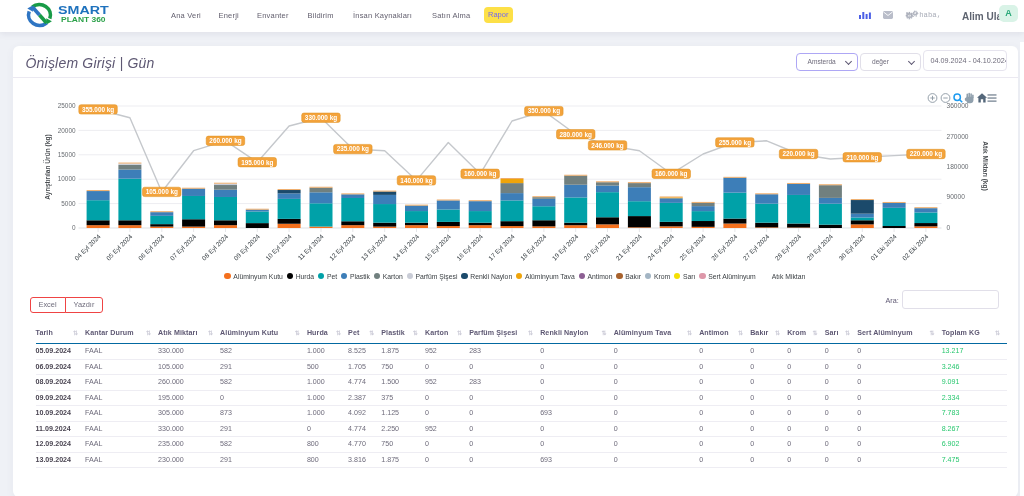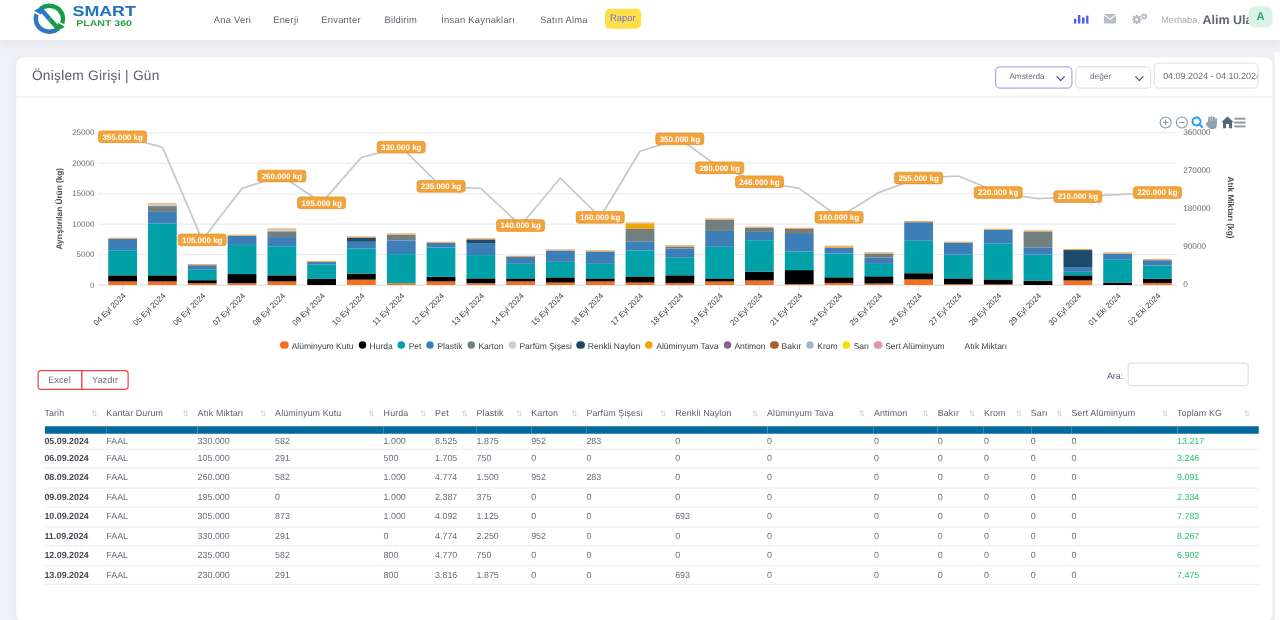--- a/index.html
+++ b/index.html
@@ -3,45 +3,45 @@
 <style>
 *{margin:0;padding:0;box-sizing:border-box;font-family:"Liberation Sans",sans-serif;}
 html,body{width:1024px;height:496px;overflow:hidden;background:#eff1f6;}
 #page{position:relative;width:1024px;height:496px;}
 
 #nav{position:absolute;left:0;top:0;width:1024px;height:32px;background:#fff;box-shadow:0 2px 6px rgba(90,90,120,.10);z-index:5;}
 .nl{position:absolute;top:10.5px;font-size:7.5px;color:#625f6e;letter-spacing:.2px;}
 #rapor{position:absolute;left:483.5px;top:6.5px;background:#fde047;color:#7367f0;font-size:7.5px;padding:3.5px 4.5px;border-radius:4px;}
 #smart{position:absolute;left:58px;top:4px;font-size:11.5px;font-weight:bold;color:#1f72bd;transform:scaleX(1.24);transform-origin:0 0;}
 #plant{position:absolute;left:60.5px;top:15.8px;font-size:6.6px;font-weight:bold;color:#2ba149;transform:scaleX(1.28);transform-origin:0 0;}
-#merhaba{position:absolute;left:929px;top:11px;font-size:7.3px;color:#a9adb8;}
+#merhaba{position:absolute;left:906px;top:11px;font-size:7.3px;color:#a9adb8;font-family:Liberation Mono, monospace;}
 #uname{position:absolute;left:962px;top:10.5px;font-size:10px;font-weight:bold;color:#5e6470;text-align:right;}
 #avatar{position:absolute;left:999px;top:5px;width:19px;height:16.5px;background:#d9f3e7;border-radius:5px;color:#28a878;font-weight:bold;font-size:9px;text-align:center;line-height:16.5px;}
 
 #card{position:absolute;left:12.5px;top:45.5px;width:1005px;height:451px;background:#fff;border-radius:6px;box-shadow:0 2px 8px rgba(90,90,120,.06);}
-#ttl{position:absolute;left:13px;top:9px;font-size:11px;font-weight:500;color:#5e5873;letter-spacing:.2px;}
+#ttl{position:absolute;left:13px;top:9px;font-size:14px;font-weight:500;color:#5e5873;letter-spacing:.2px;font-style:italic;}
 .sel{position:absolute;top:7px;height:18.5px;border-radius:4px;background:#fff;font-size:6.6px;color:#6e6b7b;line-height:16.5px;padding-left:11px;}
 .chev{position:absolute;right:6px;top:6px;width:5px;height:5px;border-right:1.3px solid #5e5873;border-bottom:1.3px solid #5e5873;transform:rotate(45deg);margin-top:-1px;}
 #sep{position:absolute;left:0;top:31.5px;width:1005px;border-top:1px solid #ebe9f1;}
 #date{position:absolute;left:910px;top:4px;width:84px;height:21px;border:1px solid #e6e4ee;border-radius:4px;font-size:7.2px;color:#6e6b7b;line-height:19px;padding-left:7px;white-space:nowrap;overflow:hidden;background:#fff;}
 .chart{position:absolute;left:0;top:31.5px;}
 
 #leg{position:absolute;left:0;top:227px;width:1005px;text-align:center;font-size:6.8px;color:#3c4145;}
 .li{margin:0 1.9px;white-space:nowrap;}
 .dot{display:inline-block;width:6.5px;height:6.5px;border-radius:50%;vertical-align:-0.5px;margin-right:2.5px;}
 
 #btns{position:absolute;left:17px;top:247px;}
 .btn{display:inline-block;border:1px solid #ef4444;background:#fff;color:#6e6b7b;font-size:7.4px;height:16.5px;line-height:13.5px;padding:0 8px;}
 .btn.l{border-radius:3px 0 0 3px;}
 .btn.r{border-radius:0 3px 3px 0;margin-left:-1px;}
 #ara{position:absolute;left:873px;top:250px;font-size:7.2px;color:#5e5873;}
 #arabox{position:absolute;left:889.5px;top:244.5px;width:97px;height:18.5px;border:1px solid #e1dfe9;border-radius:3px;background:#fff;}
 
 #tbl{position:absolute;left:23px;top:276.5px;border-collapse:collapse;table-layout:fixed;}
-#tbl th{font-size:7.1px;color:#5e5873;font-weight:normal;text-align:left;height:21.5px;vertical-align:middle;border-bottom:6px solid #0369a1;letter-spacing:.1px;}
+#tbl th{font-size:7.1px;color:#5e5873;font-weight:bold;text-align:left;height:21.5px;vertical-align:middle;border-bottom:1px solid #0369a1;letter-spacing:.1px;}
 #tbl td{font-size:7.1px;color:#6e6b7b;text-align:left;height:15.5px;vertical-align:middle;border-bottom:1px solid #eeedf3;}
 #tbl td.b{color:#4b4653;font-weight:bold;}
 #tbl td.g{color:#28c76f;}
 .si{float:right;margin-right:7px;color:#cdccd8;font-size:6px;}
 #sbar{position:absolute;left:1020px;top:41.5px;width:4px;height:454.5px;background:#fff;z-index:6;}
 </style></head>
 <body>
 <div id="page">
 <div id="nav">
   <svg style="position:absolute;left:24px;top:2px" width="31" height="27" viewBox="0 0 31 27">

